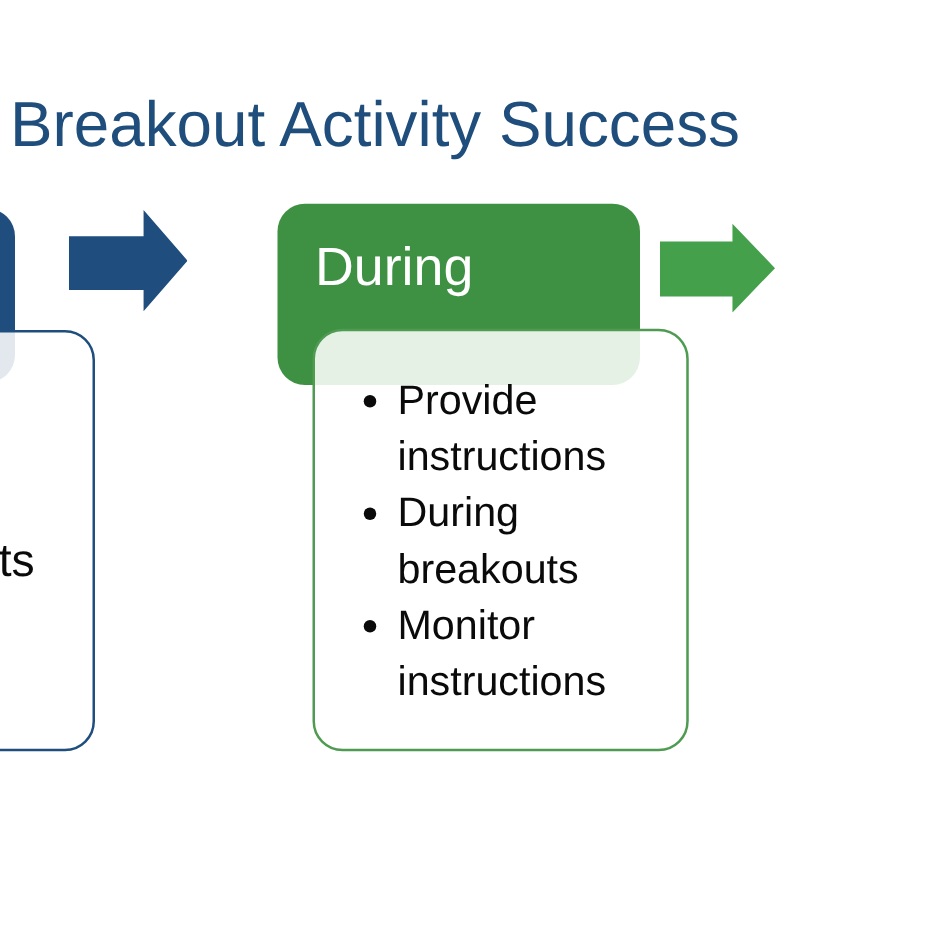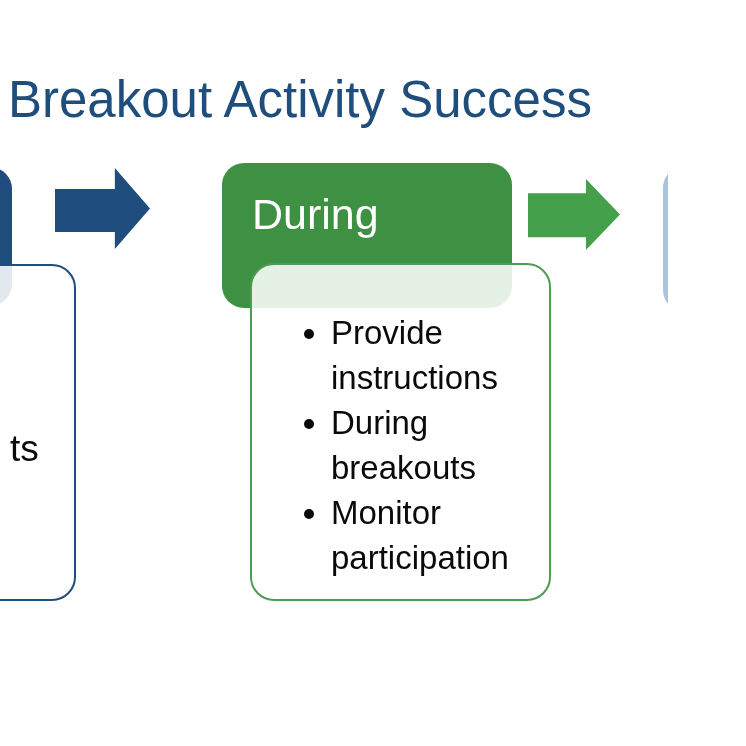--- a/index.html
+++ b/index.html
@@ -2,21 +2,20 @@
 <html><head>
 <meta charset="utf-8">
 <style>
   html,body{margin:0;padding:0;background:#ffffff;}
   .slide{
     position:relative;
     width:652px;height:746px;
     overflow:hidden;
     background:#ffffff;
     font-family:"Liberation Sans", sans-serif;
-    padding-left:16px;
   }
   .page-title{
     position:absolute;left:8px;top:36px;
     font-size:51px;line-height:60px;
     color:#1F4E7C;font-weight:400;
     white-space:nowrap;
   }
   
   .hdr{position:absolute;border-radius:22px;z-index:1;}
   .hdr-before{left:-200px;top:167px;width:212px;height:139px;background:#1F4E7E;}
@@ -32,32 +31,32 @@
   .listbox{
     position:absolute;z-index:2;
     background:rgba(255,255,255,0.87);
     border-radius:24px;
   }
   .list-before{left:-220px;top:264px;width:292px;height:333px;border:2px solid #1F4E7E;}
   .list-during{left:250px;top:263px;width:297px;height:334px;border:2px solid #4E9B51;}
   .list-after{left:722px;top:265px;width:220px;height:325px;border:2px solid #C4824E;}
   
   .bullets{
-    margin:17px;padding:28px 16px 0 62px;
+    margin:4px;padding:28px 16px 0 62px;
     list-style:disc outside;
   }
   .bullets li{
     font-size:33px;line-height:45px;color:#0a0a0a;
     max-width:218px;
   }
   
   .left-fragment{
     position:absolute;z-index:3;
     left:-1px;top:426px;
-    font-size:37px;line-height:45px;color:#0a0a0a;margin-left:11px;
+    font-size:37px;line-height:45px;color:#0a0a0a;
   }
   
   .arrow{position:absolute;z-index:1;}
   .arrow-1{
     left:55px;top:168px;width:95px;height:81px;background:#1F4E7E;
     clip-path:polygon(0% 26%,63% 26%,63% 0%,100% 50%,63% 100%,63% 79%,0% 79%);
   }
   .arrow-2{
     left:528px;top:179px;width:92px;height:71px;background:#45A04B;
     clip-path:polygon(0% 20%,63% 20%,63% 0%,100% 50%,63% 100%,63% 82%,0% 82%);
@@ -79,21 +78,21 @@
   <div class="arrow arrow-1"></div>
 
   <div class="hdr hdr-during">
     <span class="hdr-label">During</span>
   </div>
 
   <div class="listbox list-during">
     <ul class="bullets">
       <li>Provide instructions</li>
       <li>During breakouts</li>
-      <li>Monitor participation</li>
+      <li>Monitor instructions</li>
     </ul>
   </div>
 
   <div class="arrow arrow-2"></div>
 
   <div class="hdr hdr-after">
     <span class="hdr-label">After</span>
   </div>
 
   <div class="listbox list-after"></div>

